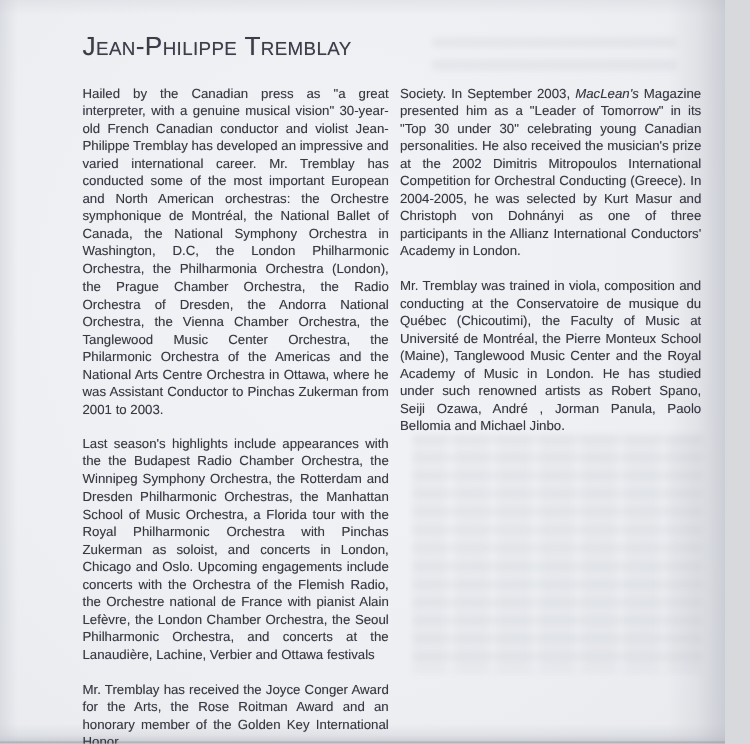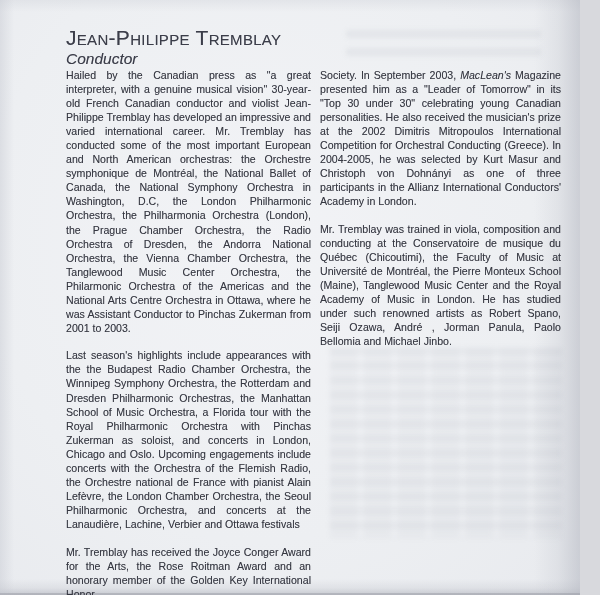--- a/index.html
+++ b/index.html
@@ -61,21 +61,20 @@
 </head>
 <body>
 
 <div class="page">
 
   <div class="ghost ghost-title"></div>
   <div class="ghost ghost-body"></div>
 
   <header>
     <h1>Jean-Philippe Tremblay</h1>
-    <h2>Conductor</h2>
   </header>
 
   <div class="col col-left">
     <p>Hailed by the Canadian press as "a great interpreter, with a genuine musical vision" 30-year-old French Canadian conductor and violist Jean-Philippe Tremblay has developed an impressive and varied international career. Mr. Tremblay has conducted some of the most important European and North American orchestras: the Orchestre symphonique de Montréal, the National Ballet of Canada, the National Symphony Orchestra in Washington, D.C, the London Philharmonic Orchestra, the Philharmonia Orchestra (London), the Prague Chamber Orchestra, the Radio Orchestra of Dresden, the Andorra National Orchestra, the Vienna Chamber Orchestra, the Tanglewood Music Center Orchestra, the Philarmonic Orchestra of the Americas and the National Arts Centre Orchestra in Ottawa, where he was Assistant Conductor to Pinchas Zukerman from 2001 to 2003.</p>
     <p>Last season's highlights include appearances with the the Budapest Radio Chamber Orchestra, the Winnipeg Symphony Orchestra, the Rotterdam and Dresden Philharmonic Orchestras, the Manhattan School of Music Orchestra, a Florida tour with the Royal Philharmonic Orchestra with Pinchas Zukerman as soloist, and concerts in London, Chicago and Oslo. Upcoming engagements include concerts with the Orchestra of the Flemish Radio, the Orchestre national de France with pianist Alain Lefèvre, the London Chamber Orchestra, the Seoul Philharmonic Orchestra, and concerts at the Lanaudière, Lachine, Verbier and Ottawa festivals</p>
     <p>Mr. Tremblay has received the Joyce Conger Award for the Arts, the Rose Roitman Award and an honorary member of the Golden Key International Honor</p>
 
   </div>
 
   <div class="col col-right">

